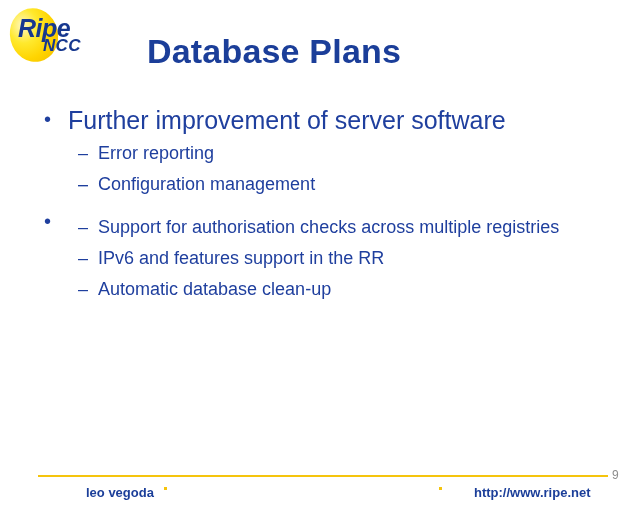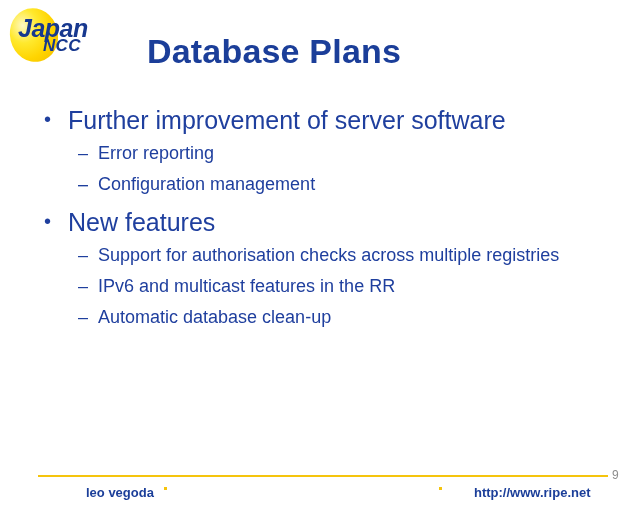--- a/index.html
+++ b/index.html
@@ -170,21 +170,21 @@
     top: 468px;
     font-size: 12px;
     color: #8d8d8d;
   }
 </style>
 </head>
 <body>
 
 <div class="logo">
   <div class="logo-ellipse"></div>
-  <div class="logo-ripe">Japan</div>
+  <div class="logo-ripe">Ripe</div>
   <div class="logo-ncc">NCC</div>
 </div>
 
 <div class="slide-title">Database Plans</div>
 
 <div class="content">
 
   <div class="lvl1">
     <span class="marker">•</span>
     <span>Further improvement of server software</span>
@@ -201,31 +201,30 @@
 
   <div class="lvl2">
     <span class="marker">–</span>
     <span>Configuration management</span>
   </div>
 
   <div class="group-gap"></div>
 
   <div class="lvl1">
     <span class="marker">•</span>
-    <span>New features</span>
   </div>
 
   <div class="lvl2">
     <span class="marker">–</span>
     <span>Support for authorisation checks across multiple registries</span>
   </div>
 
   <div class="lvl2">
     <span class="marker">–</span>
-    <span>IPv6 and multicast features in the RR</span>
+    <span>IPv6 and features support in the RR</span>
   </div>
 
   <div class="lvl2">
     <span class="marker">–</span>
     <span>Automatic database clean-up</span>
   </div>
 
 </div>
 
 <div class="footer-rule"></div>

